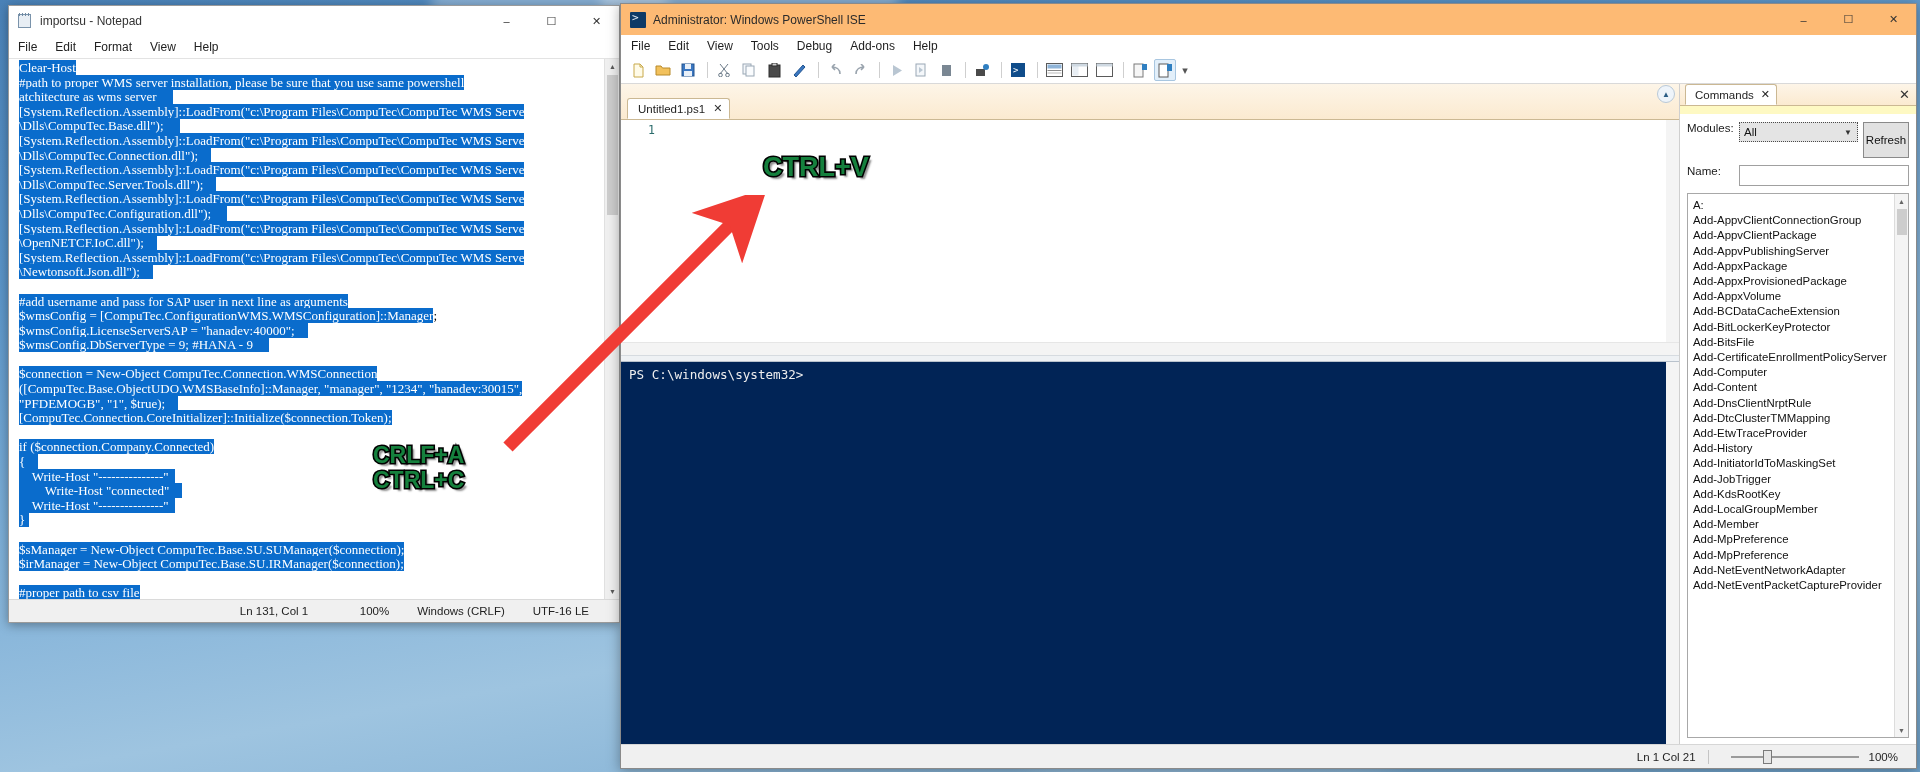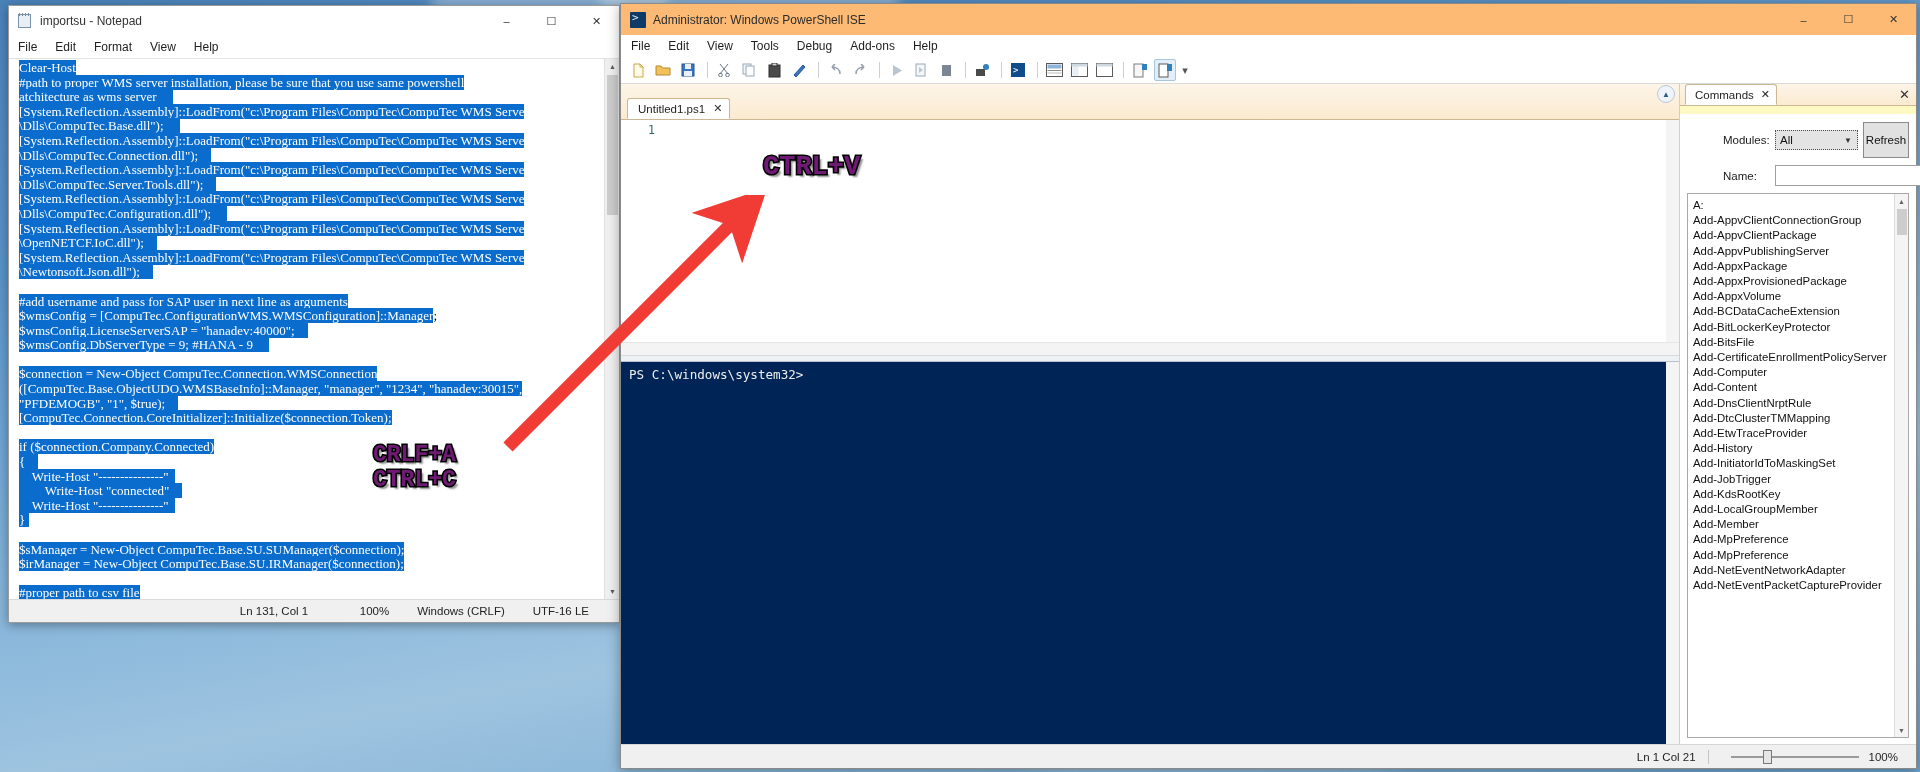--- a/index.html
+++ b/index.html
@@ -314,24 +314,23 @@
     font-size: 13px; color: #333; cursor: default;
   }
   #cmd-panel {
     flex: 1 1 auto;
     display: flex; flex-direction: column;
     background: #ffffff;
     padding: 8px 7px 6px 7px;
     min-height: 0;
   }
   .frow {
-    display: flex; align-items: center;
+    display: flex; align-items: flex-start;
     margin-bottom: 7px;
     flex: 0 0 auto;
-    margin-left: 36px;
   }
   .flabel { font-size: 11.5px; color: #1a1a1a; width: 52px; flex: 0 0 auto; }
   .fselect {
     flex: 1 1 auto; height: 20px;
     background: #e4e4e4;
     border: 1px dotted #4a4a4a;
     font-size: 11.5px; color: #111;
     display: flex; align-items: center;
     padding: 0 4px;
     position: relative;
@@ -426,23 +425,23 @@
     width: 9px; height: 14px; background: #e6e6e6;
     border: 1px solid #7a7a7a;
   }
   #ise-status .grip {
     width: 18px; height: 100%;
   }
 
   
   .kbd-overlay {
     position: absolute;
-    font-family: Liberation Mono, monospace;
+    font-family: Liberation Sans, sans-serif;
     font-weight: bold;
-    color: #701a75;
+    color: #15803d;
     -webkit-text-stroke: 3.2px #000000;
     paint-order: stroke fill;
     letter-spacing: 0px;
     text-shadow: 3px 3px 2px rgba(0,0,0,0.45);
     white-space: nowrap;
     user-select: none;
     pointer-events: none;
   }
   #kbd-v { left: 763px; top: 152px; font-size: 27px; }
   #kbd-ac { left: 373px; top: 443px; font-size: 23px; line-height: 25px; }

